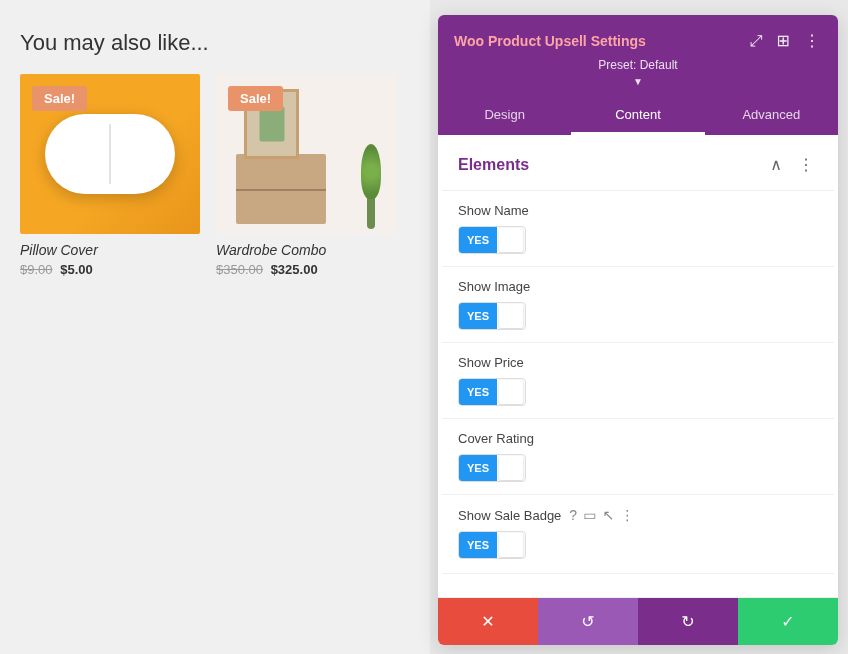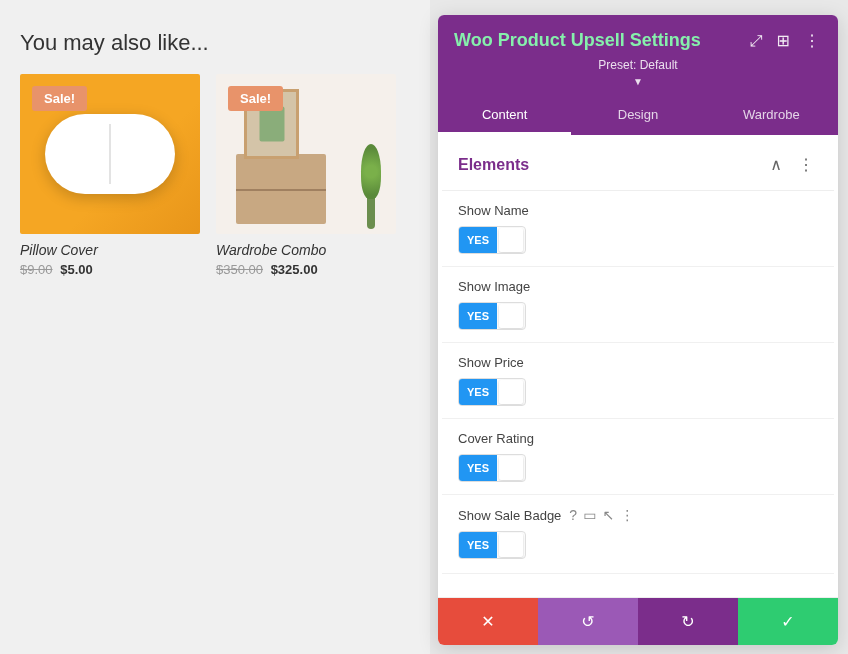--- a/index.html
+++ b/index.html
@@ -227,23 +227,23 @@
     }
 
     .panel-title-row {
       display: flex;
       align-items: center;
       justify-content: space-between;
       margin-bottom: 6px;
     }
 
     .panel-title {
-      font-size: 18px;
+      font-size: 14px;
       font-weight: 600;
-      color: #86efac;
+      color: #fca5a5;
     }
 
     .panel-title-icons {
       display: flex;
       gap: 10px;
       align-items: center;
     }
 
     .panel-icon-btn {
       color: white;
@@ -472,23 +472,23 @@
         <button class="panel-icon-btn">⋮</button>
       </div>
     </div>
     <div class="panel-preset">
       <span>Preset: Default</span>
       <span class="chevron">▼</span>
     </div>
   </div>
 
   <div class="panel-tabs">
+    <div class="tab">Design</div>
     <div class="tab active">Content</div>
-    <div class="tab">Design</div>
-    <div class="tab">Wardrobe</div>
+    <div class="tab">Advanced</div>
   </div>
 
   <div class="panel-body">
 
     <div class="section-header">
       <span class="section-label">Elements</span>
       <div class="section-header-icons">
         <button class="section-icon-btn">∧</button>
         <button class="section-icon-btn">⋮</button>
       </div>

